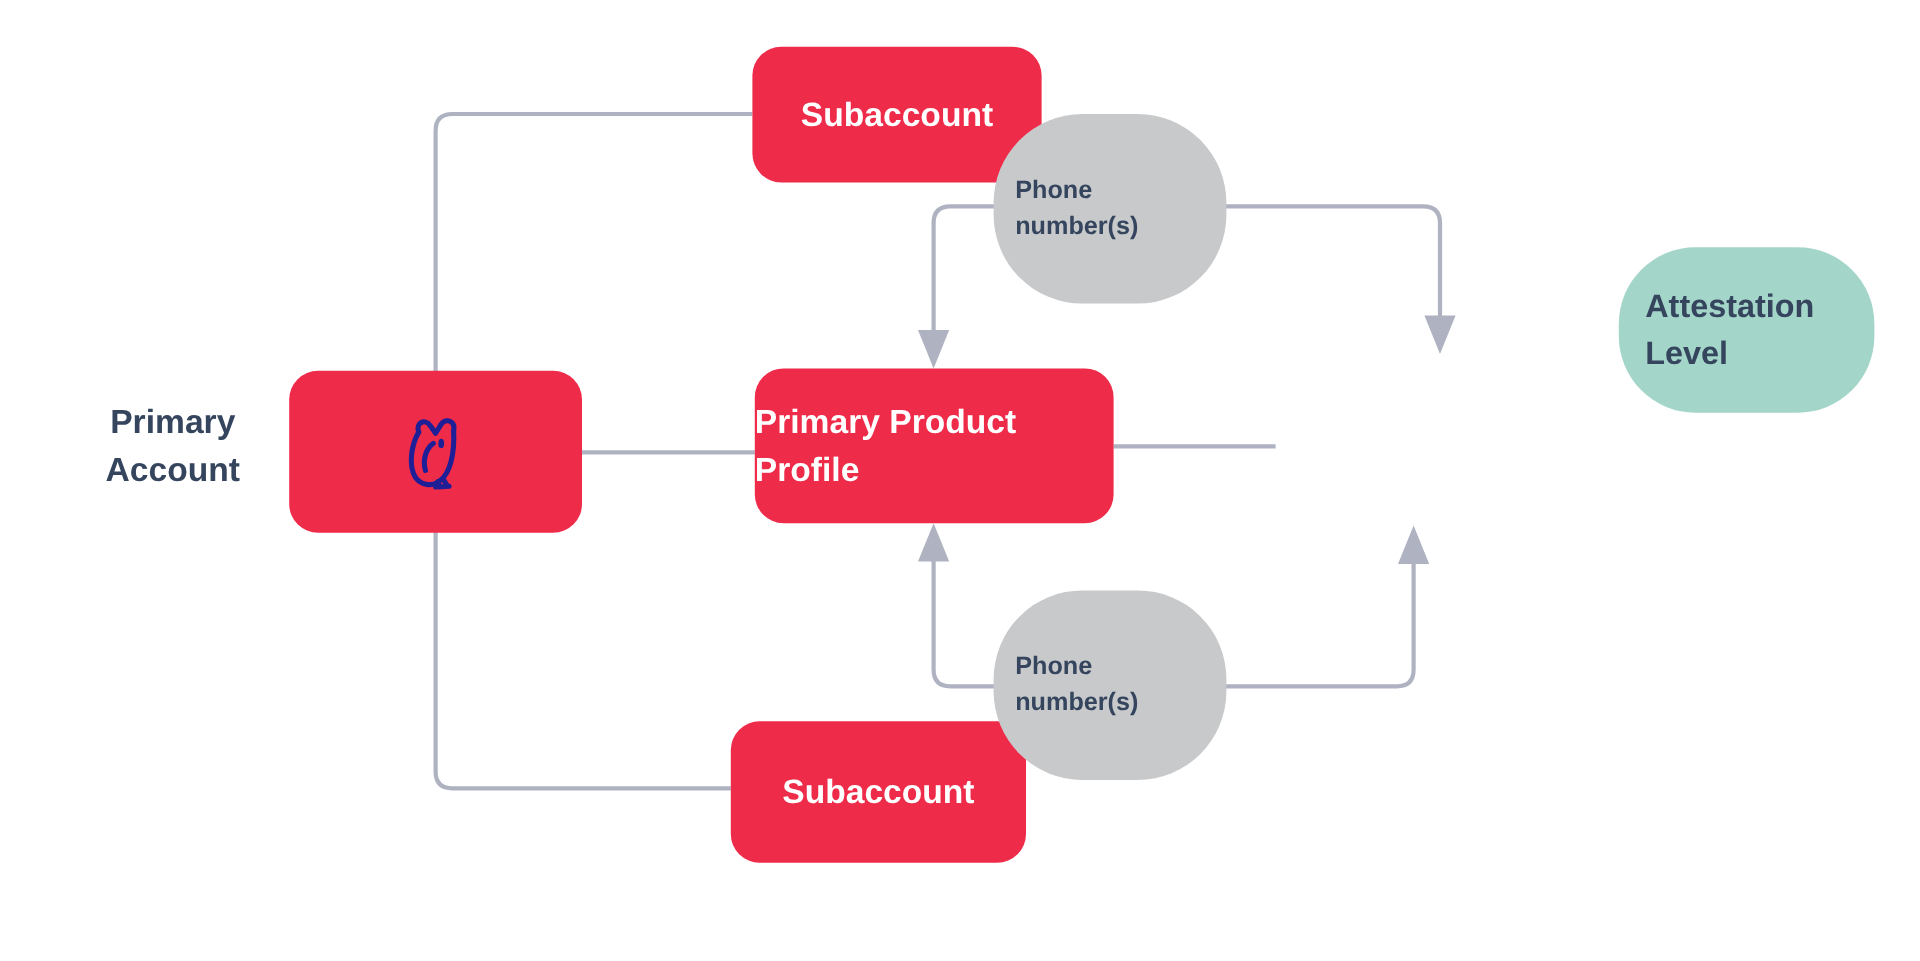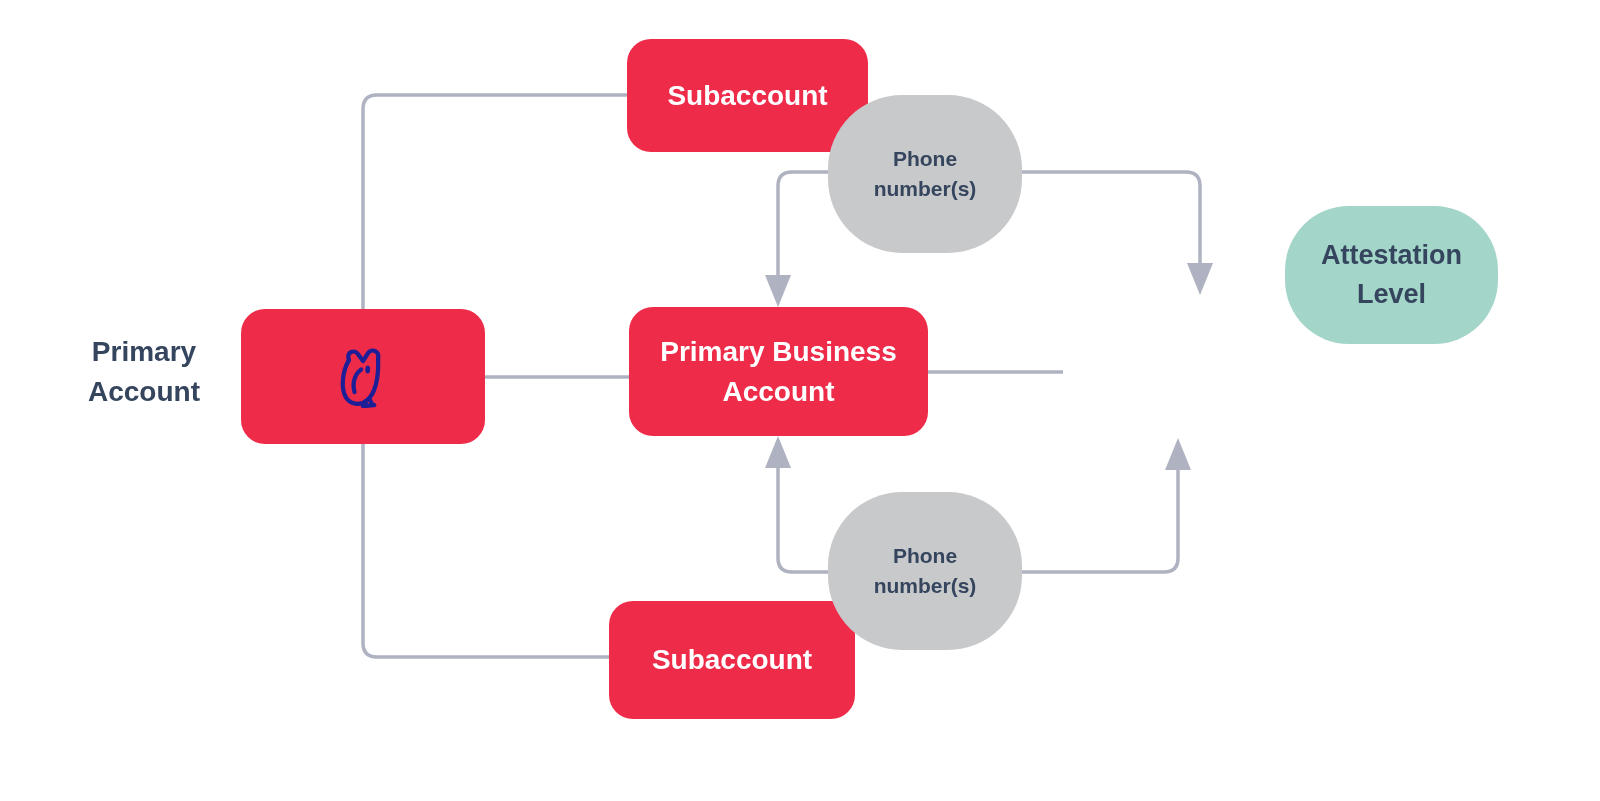--- a/index.html
+++ b/index.html
@@ -5,21 +5,21 @@
   html,body{margin:0;padding:0;}
   body{
     width:1600px;height:801px;position:relative;overflow:hidden;
     background:#ffffff;
     font-family:"Liberation Sans","DejaVu Sans",sans-serif;
   }
   .stage{position:absolute;inset:0;width:1600px;height:801px;}
   svg.connectors{position:absolute;left:0;top:0;z-index:1;}
   .node{
     position:absolute;display:flex;align-items:center;justify-content:center;
-    text-align:center;font-weight:700;box-sizing:border-box;
+    font-weight:700;box-sizing:border-box;
   }
   .red-node{
     background:var(--node-red,#EF2B4A);color:var(--text-white,#fff);
     border-radius:24px;z-index:2;font-size:28px;line-height:1.42;
   }
   .gray-node{
     background:var(--node-gray,#C8C9CB);color:var(--text-navy,#35455E);
     border-radius:74px;z-index:3;font-size:21px;line-height:1.45;
     padding:0 18px;
   }
@@ -34,21 +34,21 @@
   }
   
   .parent-label{left:56px;top:332px;width:176px;}
   .parent-box{left:241px;top:309px;width:244px;height:135px;}
   .sub-top{left:627px;top:39px;width:241px;height:113px;}
   .sub-bottom{left:609px;top:601px;width:246px;height:118px;}
   .pbp{left:629px;top:307px;width:299px;height:129px;}
   .shaken{left:1063px;top:295px;width:259px;height:143px;border-radius:28px;}
   .phone-top{left:828px;top:95px;width:194px;height:158px;}
   .phone-bottom{left:828px;top:492px;width:194px;height:158px;}
-  .attestation{left:1285px;top:206px;width:213px;height:138px;}
+  .attestation{left:1349px;top:206px;width:213px;height:138px;}
   .owl{width:50px;height:62px;display:block;}
 </style>
 </head>
 <body style="--node-red: #EF2B4A; --node-gray: #C8C9CB; --node-teal: #A4D5C9; --text-navy: #35455E; --text-white: #FFFFFF;">
 
 <div class="stage">
 
   <svg class="connectors" width="1600" height="801" viewBox="0 0 1600 801">
     <g fill="none" stroke="#AFB3C1" stroke-width="3.5">
 
@@ -85,21 +85,21 @@
         <path d="M28 59 L30 64 M33 57 L36 62 M26 64 L38 63"></path>
       </g>
       <ellipse cx="31" cy="25" rx="2.6" ry="4.2" fill="#1E1E96"></ellipse>
     </svg>
   </div>
 
   <div class="node red-node sub-top">Subaccount</div>
 
   <div class="node red-node sub-bottom">Subaccount</div>
 
-  <div class="node red-node pbp">Primary Business Account</div>
+  <div class="node red-node pbp">Primary Product Profile</div>
 
 
   <div class="node gray-node phone-top">Phone number(s)</div>
 
   <div class="node gray-node phone-bottom">Phone number(s)</div>
 
   <div class="node teal-node attestation">Attestation Level</div>
 
 </div>
 

